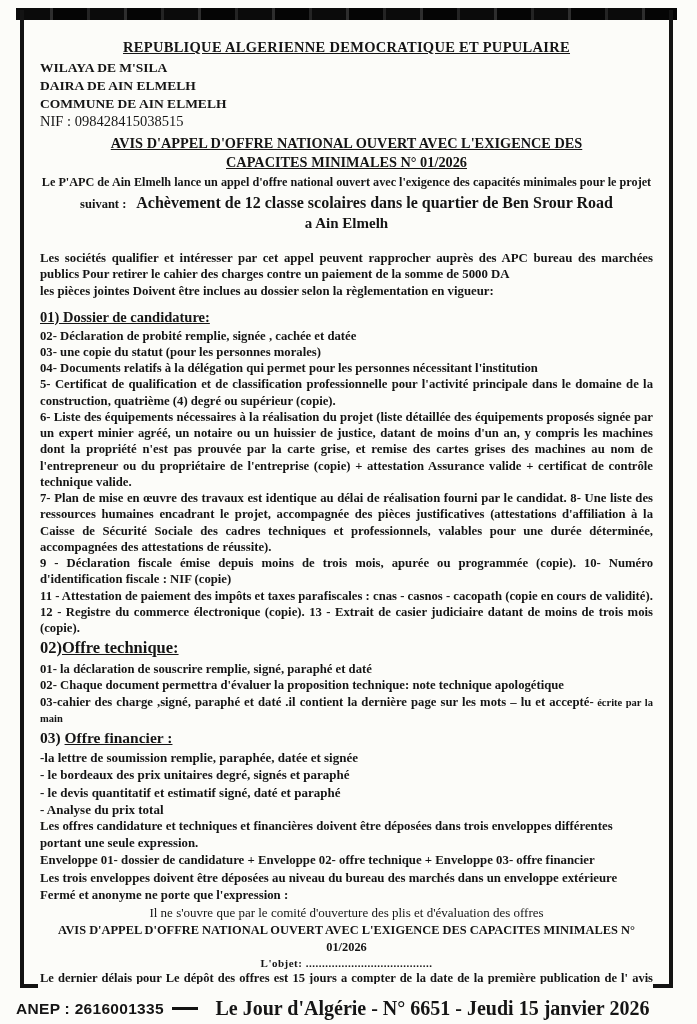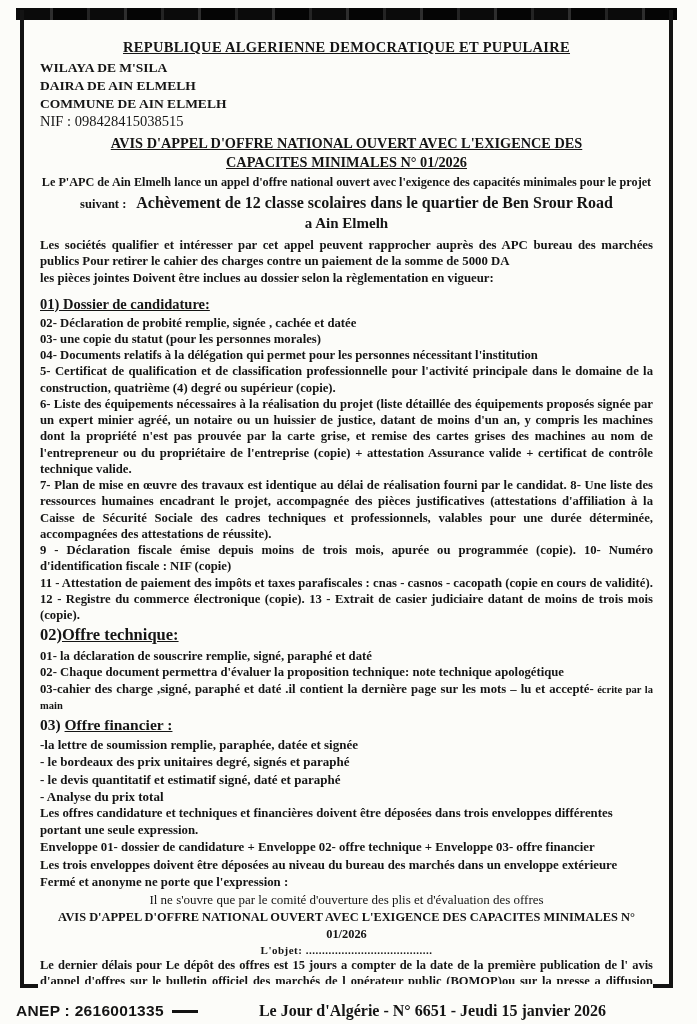--- a/index.html
+++ b/index.html
@@ -26,37 +26,37 @@
   p{margin:0;}
   .center{text-align:center;}
   .u{text-decoration:underline;margin-top:7px;}
   .republic{font-size:14.5px;font-weight:bold;letter-spacing:.3px;margin-bottom:3px;}
   .auth-line{font-size:13.5px;font-weight:bold;line-height:1.32;}
   .nif-line{font-size:14.5px;font-weight:normal;line-height:1.35;}
   .avis-title{font-size:14.3px;font-weight:bold;line-height:1.32;margin:2px 34px 3px 34px;}
   .intro-line{font-size:12.2px;font-weight:bold;line-height:1.3;}
   .project-line{font-size:16px;font-weight:bold;line-height:1.35;margin:1px 0;}
   .suivant{font-size:12.5px;font-weight:bold;margin-right:10px;}
-  .loc-line{font-size:15px;font-weight:bold;line-height:1.3;margin-bottom:3px;}
+  .loc-line{font-size:15px;font-weight:bold;line-height:1.3;margin-bottom:16px;}
   .body-para{font-size:12.8px;font-weight:bold;line-height:1.3;text-align:justify;}
   .sec-h1{font-size:14.5px;font-weight:bold;line-height:1.45;}
   .sec-h2{font-size:16.5px;font-weight:bold;line-height:1.5;}
   .list .item{font-size:12.7px;font-weight:bold;line-height:1.28;text-align:justify;}
   .small-note{font-size:10.5px;}
   .env-line{font-size:12.8px;font-weight:bold;line-height:1.35;}
   .committee{font-size:13px;font-weight:normal;line-height:1.4;}
   .avis-repeat{font-size:12.4px;font-weight:bold;line-height:1.35;}
   .objet{font-size:11px;font-weight:bold;line-height:1.3;letter-spacing:.5px;}
   .footer{
     position:absolute;left:16px;right:30px;bottom:4px;
     display:flex;align-items:center;
   }
   .anep{font-family:"Liberation Sans","DejaVu Sans",sans-serif;font-weight:bold;font-size:15.5px;letter-spacing:.3px;}
   .dash-rule{width:26px;border-top:3px solid #131313;margin-left:8px;}
-  .journal{flex:1;text-align:center;font-weight:bold;font-size:16px;}
+  .journal{flex:1;text-align:center;font-weight:bold;font-size:20px;}
 </style>
 </head>
 <body>
 
 <div class="page">
   <div class="frame-top"></div>
   <div class="frame">
     <div class="corner bl"></div>
     <div class="corner br"></div>
   </div>

